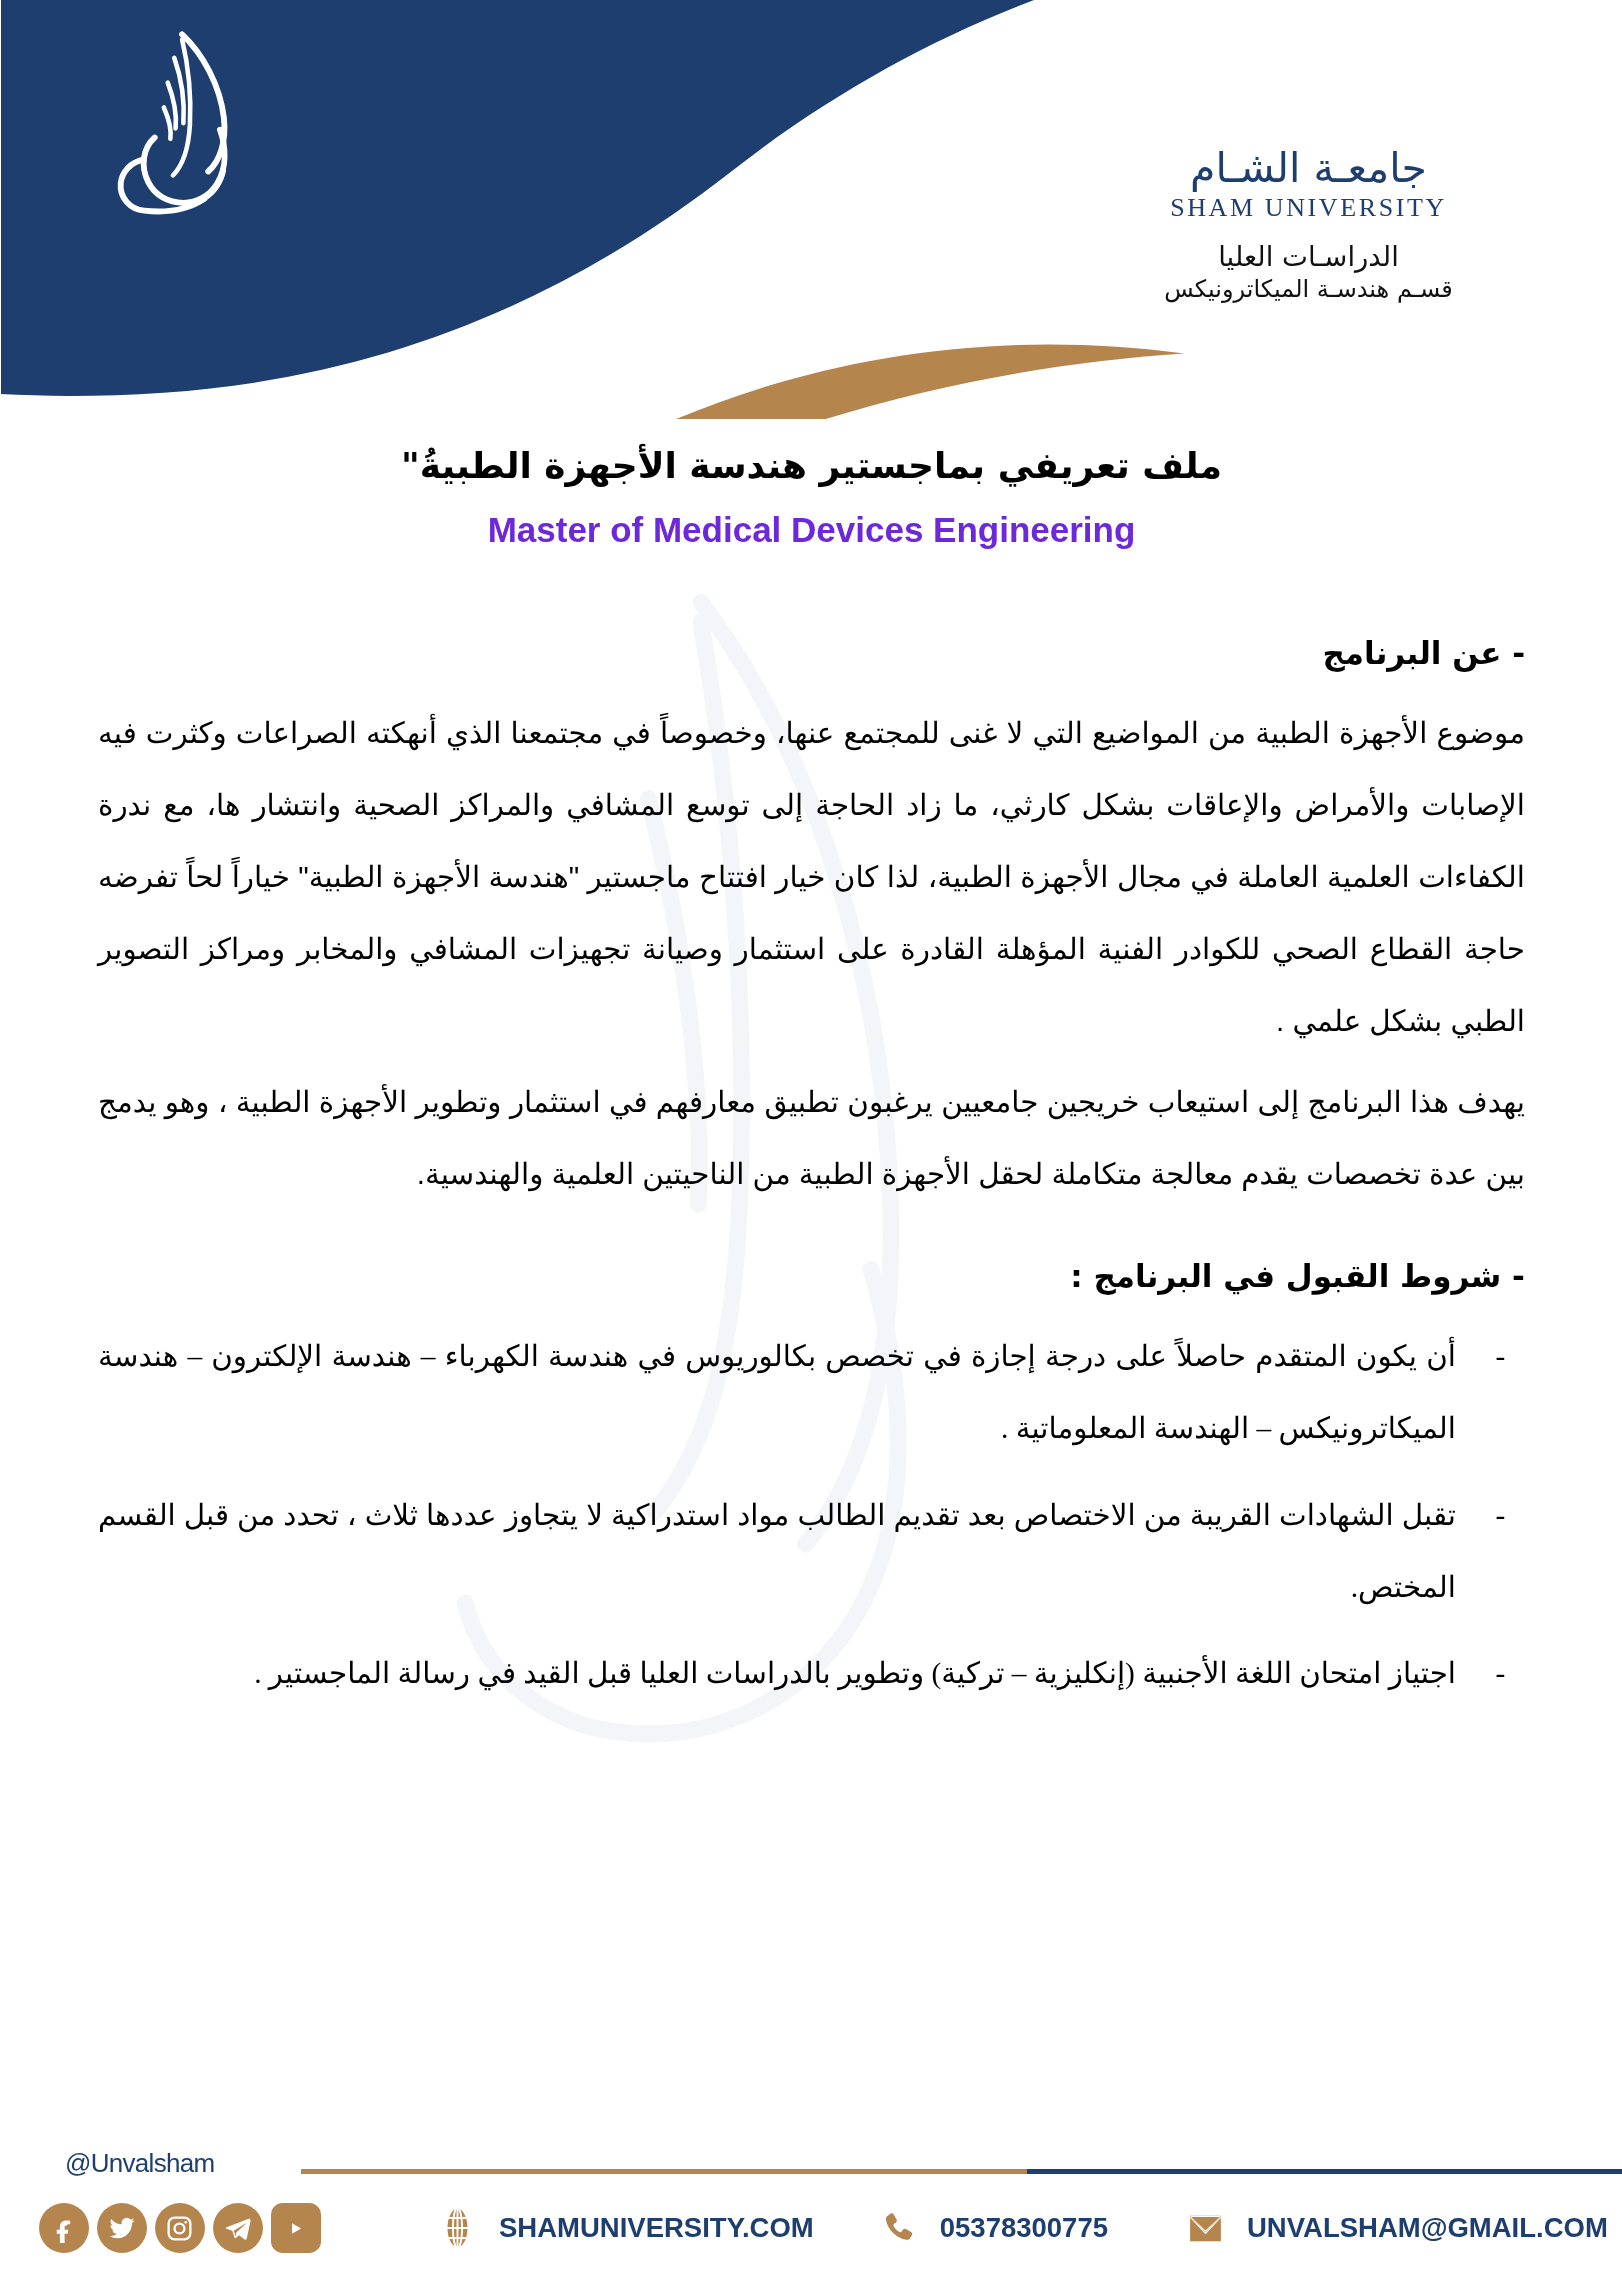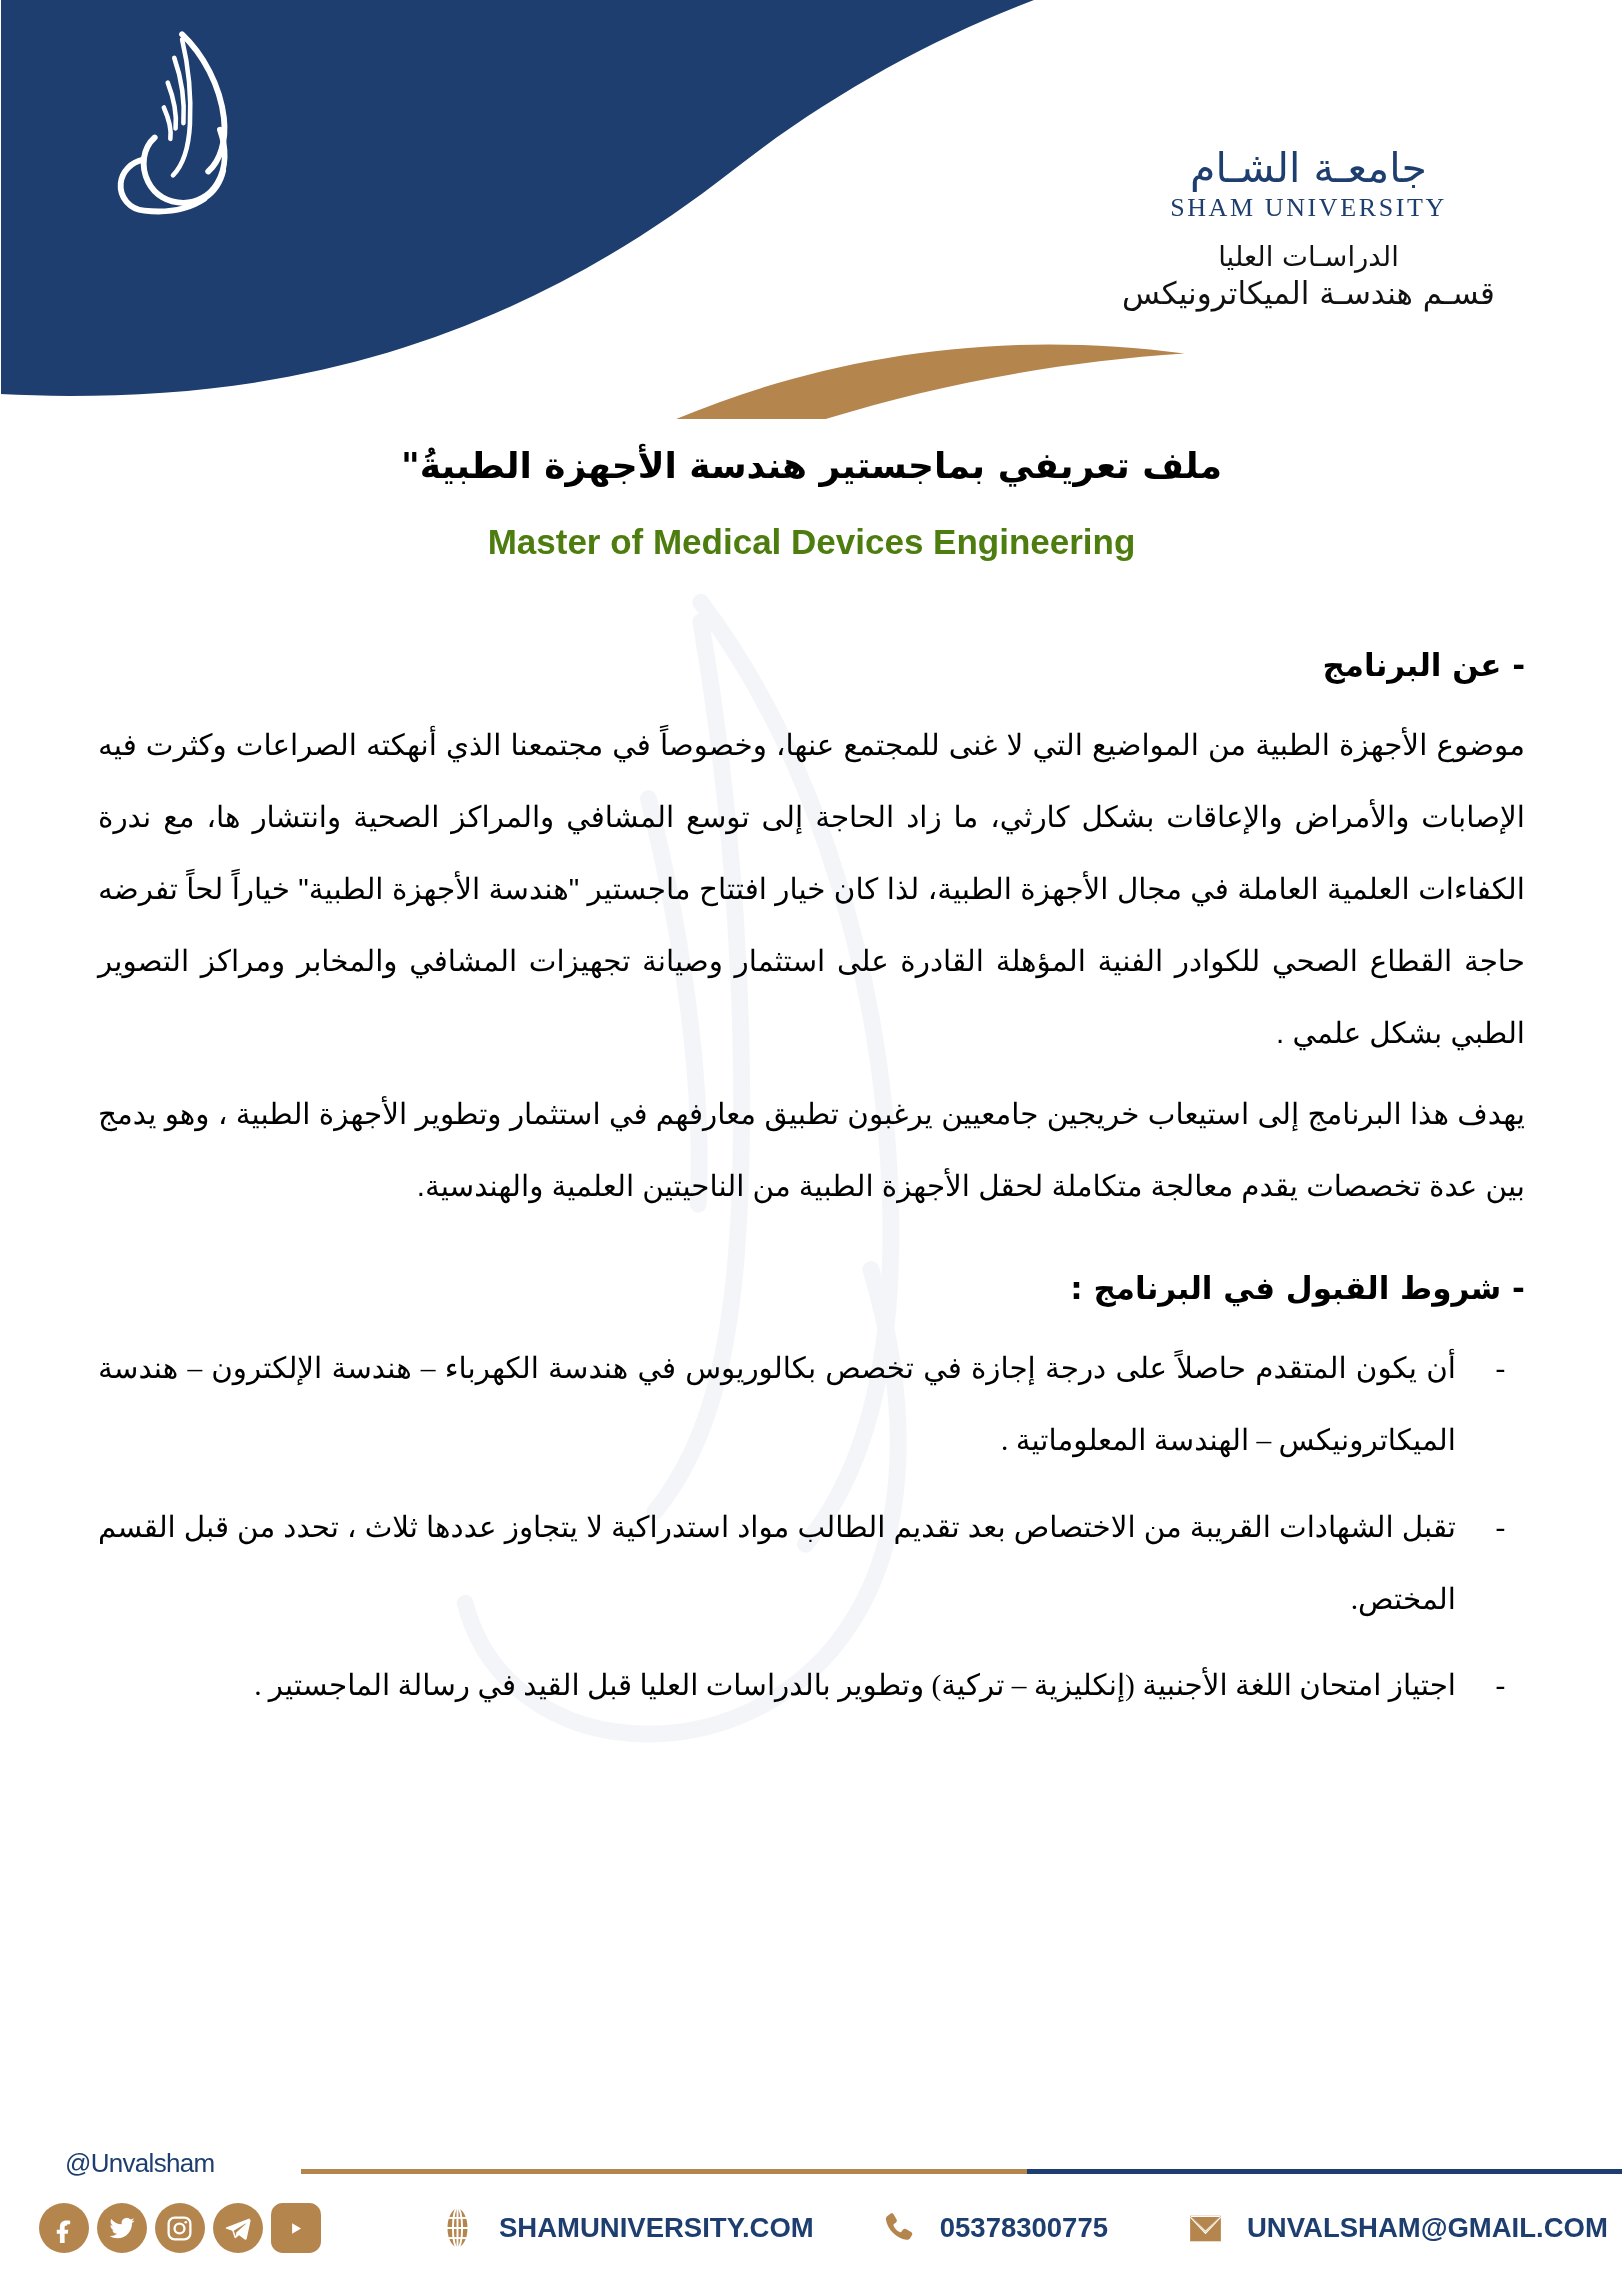--- a/index.html
+++ b/index.html
@@ -32,21 +32,21 @@
     font-family:"Liberation Serif", serif;
     font-size:26px;color:#1d3e6e;letter-spacing:2.6px;
     margin-top:2.6px;
   }
   #dept-line1{
     font-family:"DejaVu Sans", sans-serif;
     font-size:27.5px;color:#111;margin-top:18.3px;line-height:1.15;
   }
   #dept-line2{
     font-family:"DejaVu Sans", sans-serif;
-    font-size:31px;color:#111;margin-top:3.9px;line-height:1.15;
+    font-size:24px;color:#111;margin-top:3.9px;line-height:1.15;
   }
 
   
   #watermark{
     position:absolute;left:452px;top:563px;width:720px;height:1243px;
     opacity:.045;pointer-events:none;
   }
 
   
   #doc-body{
@@ -57,22 +57,22 @@
 
   .title-ar{
     text-align:center;
     font-family:"DejaVu Sans", sans-serif;
     font-weight:bold;font-size:36px;color:#000;
     margin:26px 0 15px 0;letter-spacing:0px;
   }
   .title-en{
     text-align:center;
     font-family:"Liberation Sans", sans-serif;
-    font-weight:bold;font-size:35px;color:#4d7c0f;
-    margin:36px 0 0 0;
+    font-weight:bold;font-size:35px;color:#6d28d9;
+    margin:24px 0 0 0;
   }
 
   .section-head{
     font-family:"DejaVu Sans", sans-serif;
     font-weight:bold;font-size:31px;color:#000;
     margin:85px 0 26px 0;text-align:right;
   }
   .section-head.tight{margin-top:48px;}
 
   .para{

